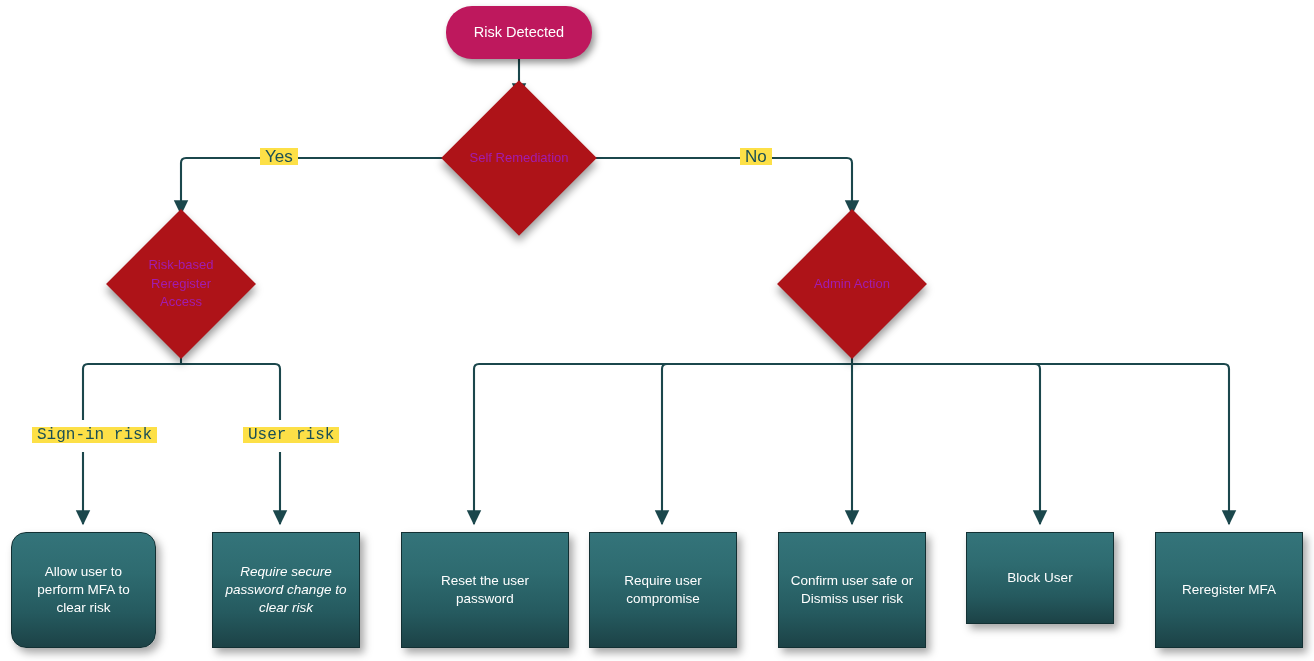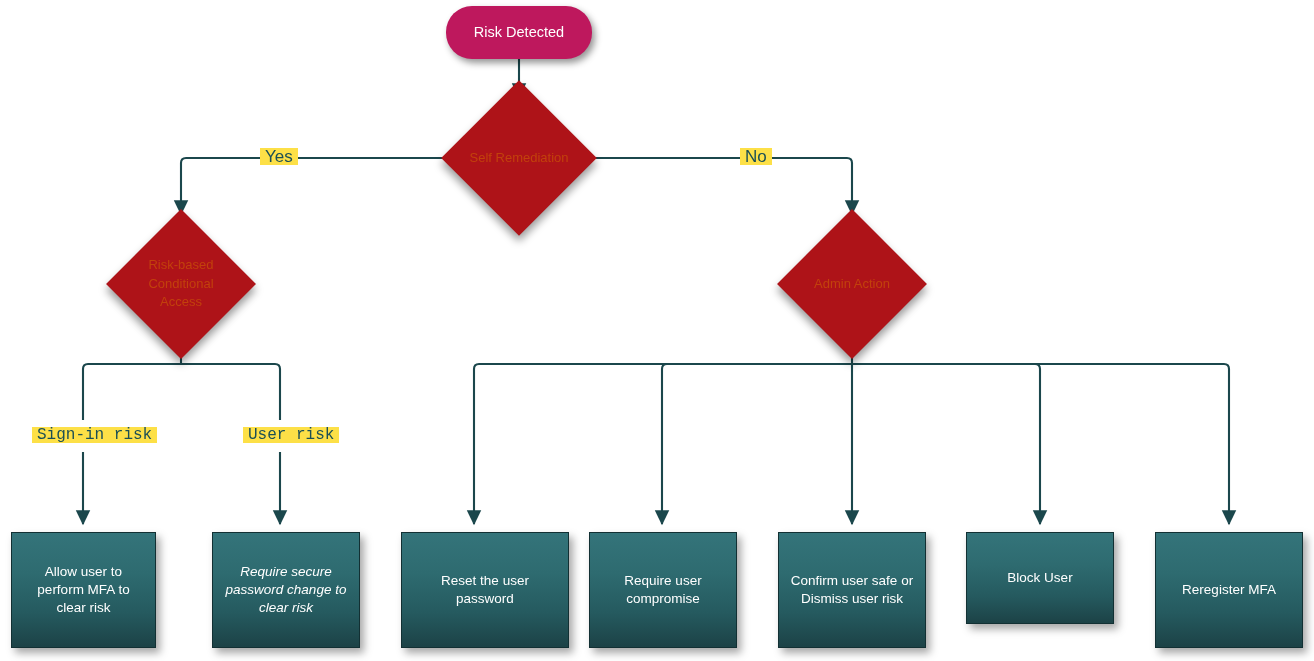--- a/index.html
+++ b/index.html
@@ -64,21 +64,21 @@
   .decision-label {
     position: absolute;
     left: 0;
     top: 0;
     width: 100%;
     height: 100%;
     display: flex;
     align-items: center;
     justify-content: center;
     text-align: center;
-    color: #c2410c;
+    color: #a21caf;
     font-size: 13px;
     line-height: 1.42;
     pointer-events: none;
   }
 
   
   .process {
     position: absolute;
     box-sizing: border-box;
     display: flex;
@@ -156,21 +156,21 @@
     <div class="decision-label">
       <span>Self Remediation</span>
     </div>
   </div>
 
   <div class="decision-wrap" style="left:128px; top:231px; width:106px; height:106px;">
     <div class="decision-shape"></div>
     <div class="decision-label">
       <div>
         <div>Risk-based</div>
-        <div>Conditional</div>
+        <div>Reregister</div>
         <div>Access</div>
       </div>
     </div>
   </div>
 
   <div class="decision-wrap" style="left:799px; top:231px; width:106px; height:106px;">
     <div class="decision-shape"></div>
     <div class="decision-label">
       <span>Admin Action</span>
     </div>
@@ -182,21 +182,21 @@
   <div class="edge-label" style="left:740px; top:148px;">
     <span>No</span>
   </div>
   <div class="edge-label small" style="left:32px; top:427px;">
     <span>Sign-in risk</span>
   </div>
   <div class="edge-label small" style="left:243px; top:427px;">
     <span>User risk</span>
   </div>
 
-  <div class="process" style="left:11px; top:532px; width:145px; height:116px;">
+  <div class="process" style="left:11px; top:532px; width:145px; height:116px;border-radius:15px;">
     <div>
       <div>Allow user to</div>
       <div>perform MFA to</div>
       <div>clear risk</div>
     </div>
   </div>
 
   <div class="process" style="left:212px; top:532px; width:148px; height:116px;font-style:italic;">
     <div>
       <div>Require secure</div>

